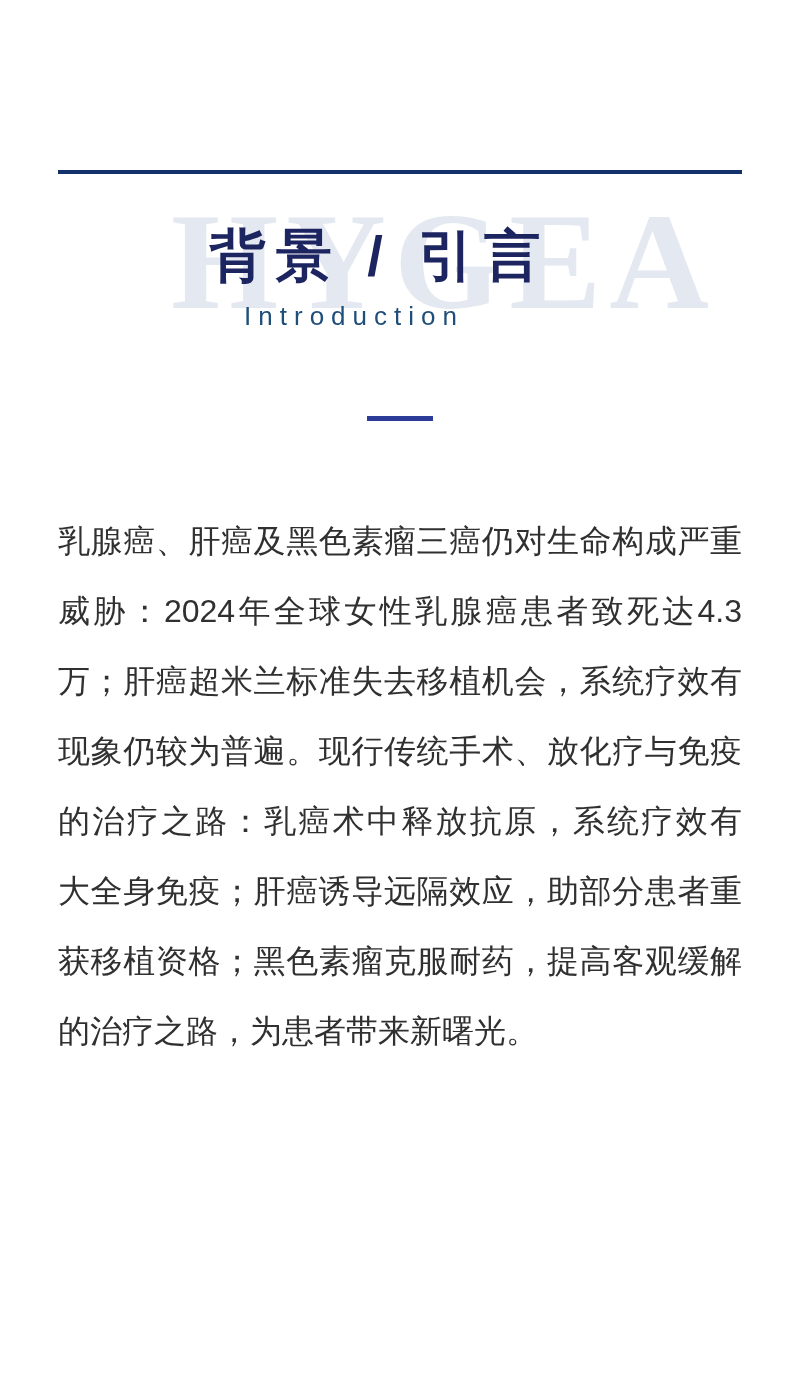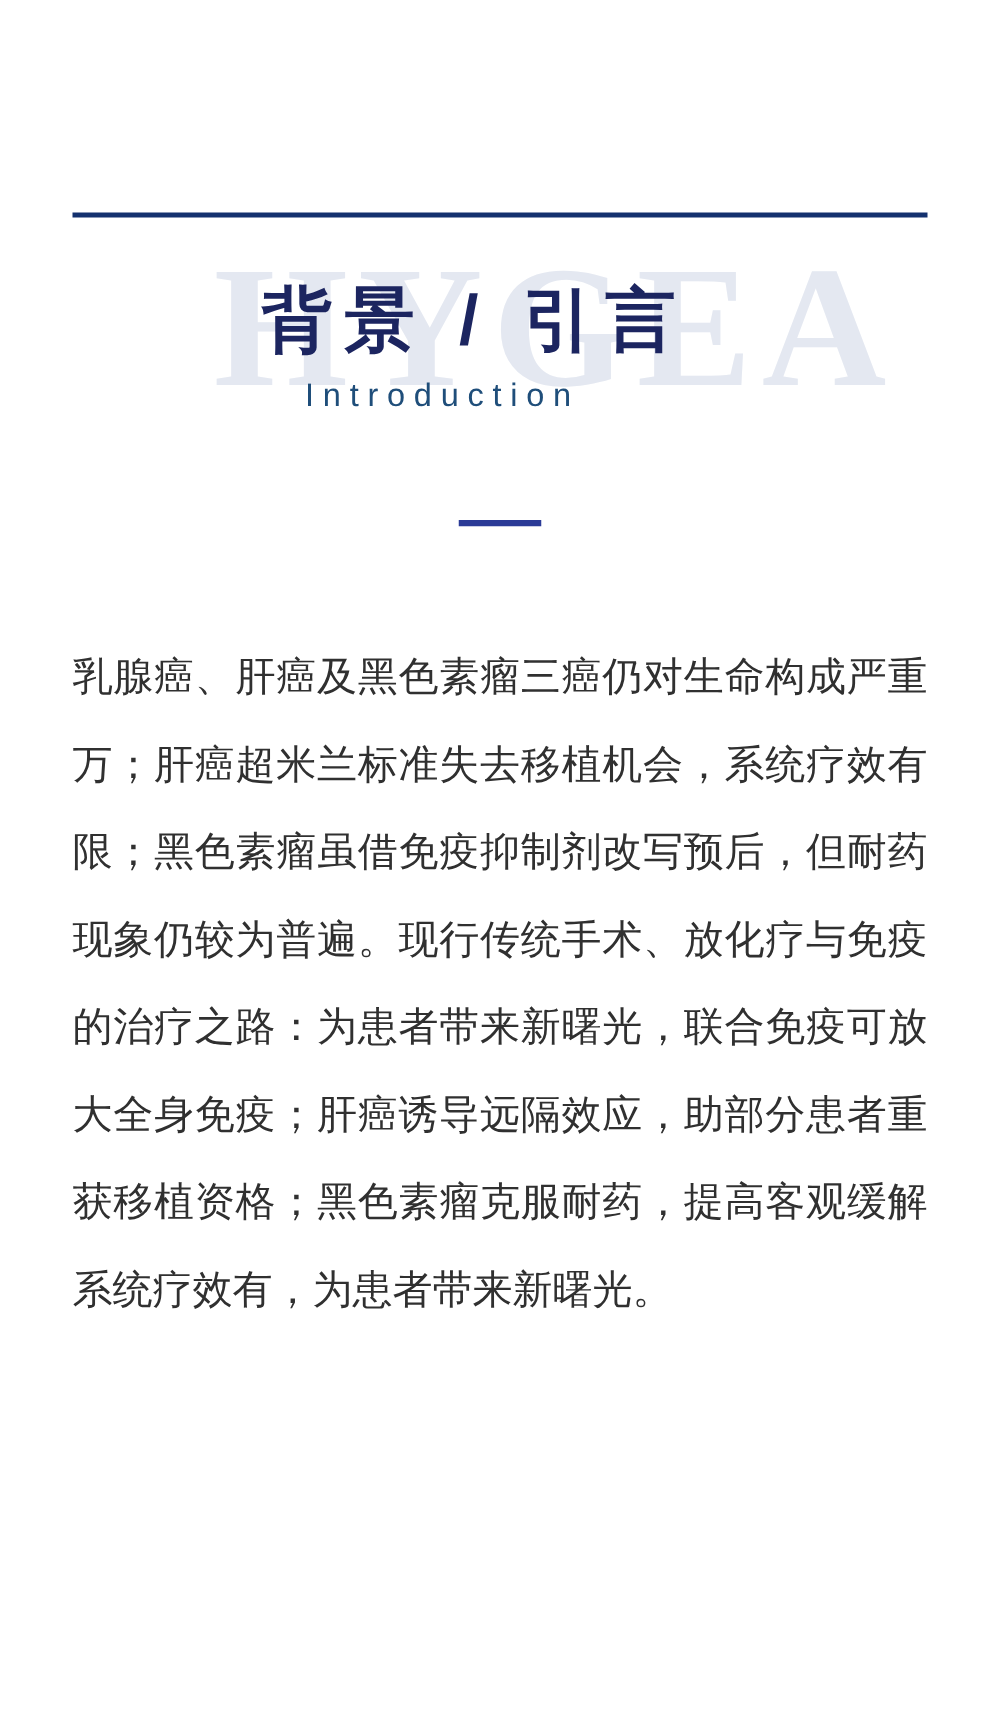--- a/index.html
+++ b/index.html
@@ -94,21 +94,21 @@
 
   <div class="header">
     <div class="watermark">HYGEA</div>
     <h1 class="title">背景 / 引言</h1>
     <div class="subtitle">Introduction</div>
     <div class="divider"></div>
   </div>
 
   <div class="body-text">
       <div class="body-line">乳腺癌、肝癌及黑色素瘤三癌仍对生命构成严重</div>
+      <div class="body-line">威胁：2024年全球女性乳腺癌患者致死达4.3</div>
       <div class="body-line">万；肝癌超米兰标准失去移植机会，系统疗效有</div>
-      <div class="body-line">限；黑色素瘤虽借免疫抑制剂改写预后，但耐药</div>
       <div class="body-line">现象仍较为普遍。现行传统手术、放化疗与免疫</div>
-      <div class="body-line">的治疗之路：为患者带来新曙光，联合免疫可放</div>
+      <div class="body-line">的治疗之路：乳癌术中释放抗原，系统疗效有</div>
       <div class="body-line">大全身免疫；肝癌诱导远隔效应，助部分患者重</div>
       <div class="body-line">获移植资格；黑色素瘤克服耐药，提高客观缓解</div>
-      <div class="body-line last">系统疗效有，为患者带来新曙光。</div>
+      <div class="body-line last">的治疗之路，为患者带来新曙光。</div>
     </div>
 </div>
 
 </body></html>

